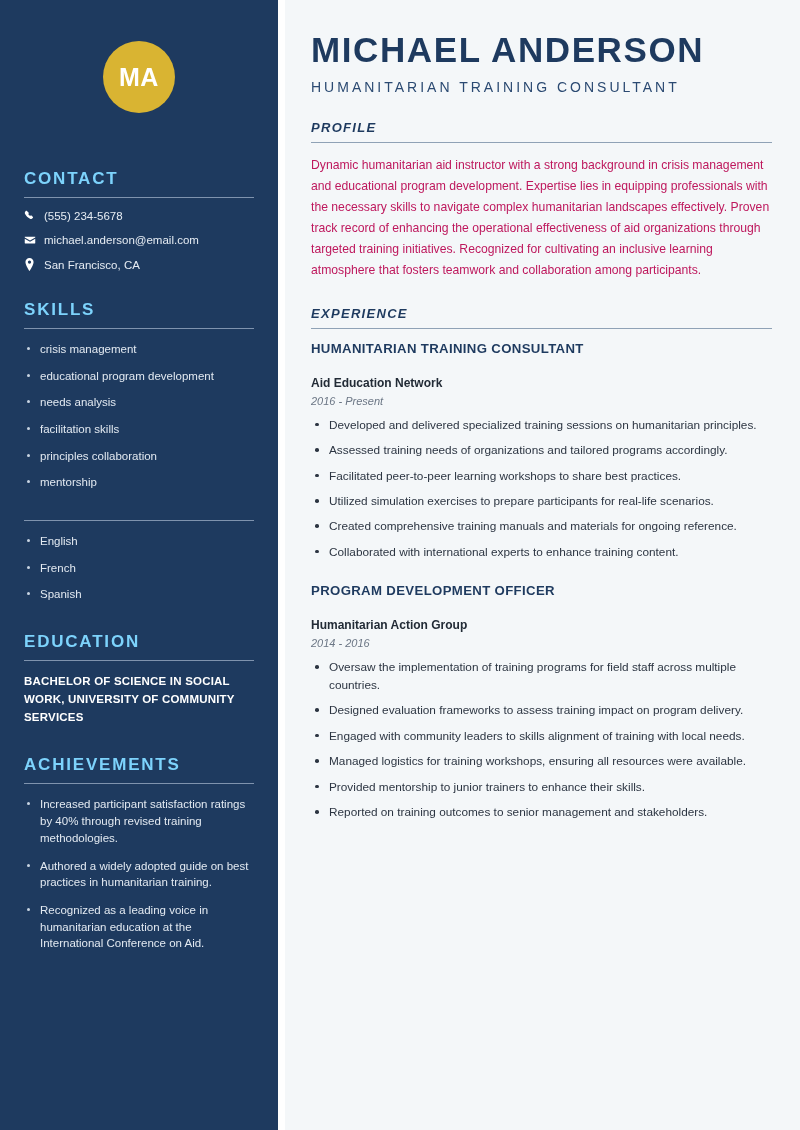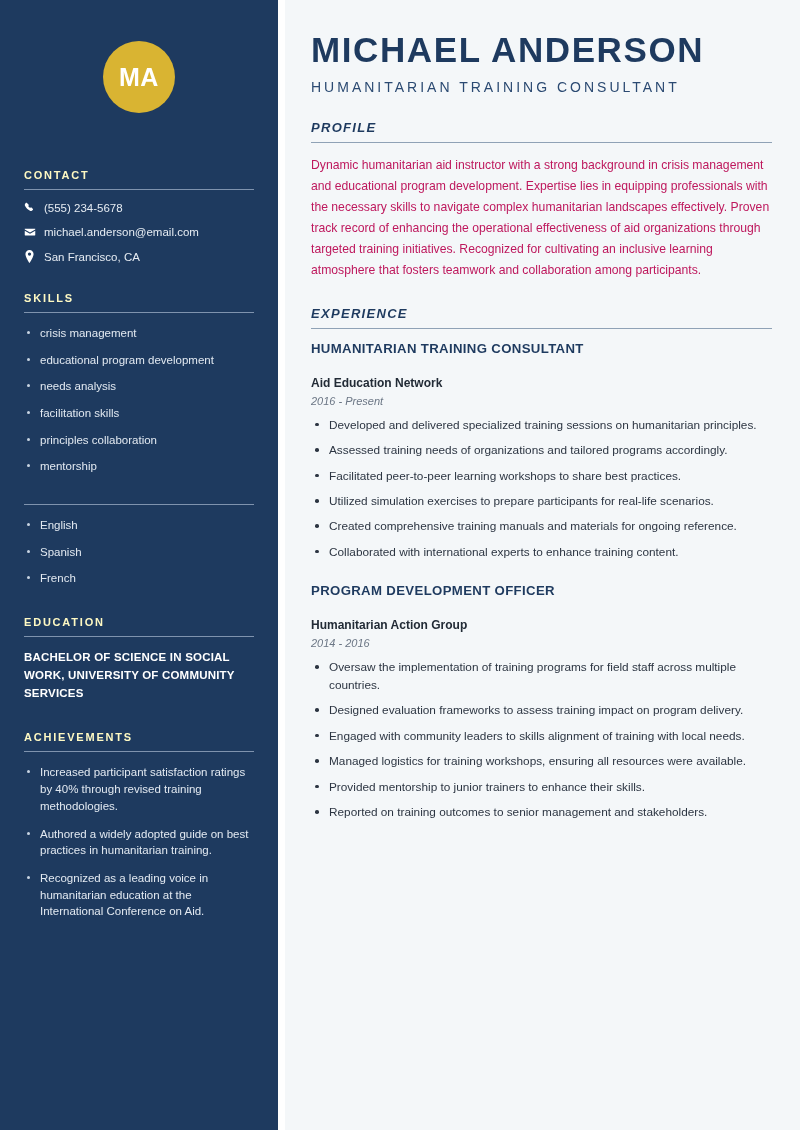--- a/index.html
+++ b/index.html
@@ -33,22 +33,22 @@
     width:72px; height:72px; border-radius:50%;
     background:#d9b432;
     display:flex; align-items:center; justify-content:center;
     color:#ffffff;
     font-size:25px; font-weight:bold;
     letter-spacing:0.5px;
   }
   .side-section { margin-top:29px; }
   .side-section.first { margin-top:56px; }
   .side-h {
-    font-size:11px; font-weight:bold; letter-spacing:1.8px;
-    color:#fef9c3; text-transform:uppercase;
+    font-size:17px; font-weight:bold; letter-spacing:1.8px;
+    color:#7dd3fc; text-transform:uppercase;
     padding-bottom:8px;
   }
   .side-rule {
     height:1px; background:#7f93ae; width:100%;
     margin-bottom:12px;
   }
   .contact-row {
     display:flex; align-items:center;
     margin-bottom:12px;
     font-size:11.5px; color:#e6ecf3;
@@ -190,22 +190,22 @@
         <li>facilitation skills</li>
         <li>principles collaboration</li>
         <li>mentorship</li>
       </ul>
     </section>
 
     <section class="side-section">
       <div class="side-rule"></div>
       <ul class="side-list">
         <li>English</li>
+        <li>French</li>
         <li>Spanish</li>
-        <li>French</li>
       </ul>
     </section>
 
     <section class="side-section">
       <div class="side-h">EDUCATION</div>
       <div class="side-rule"></div>
       <div class="edu-text">BACHELOR OF SCIENCE IN SOCIAL WORK, UNIVERSITY OF COMMUNITY SERVICES</div>
     </section>
 
     <section class="side-section">

